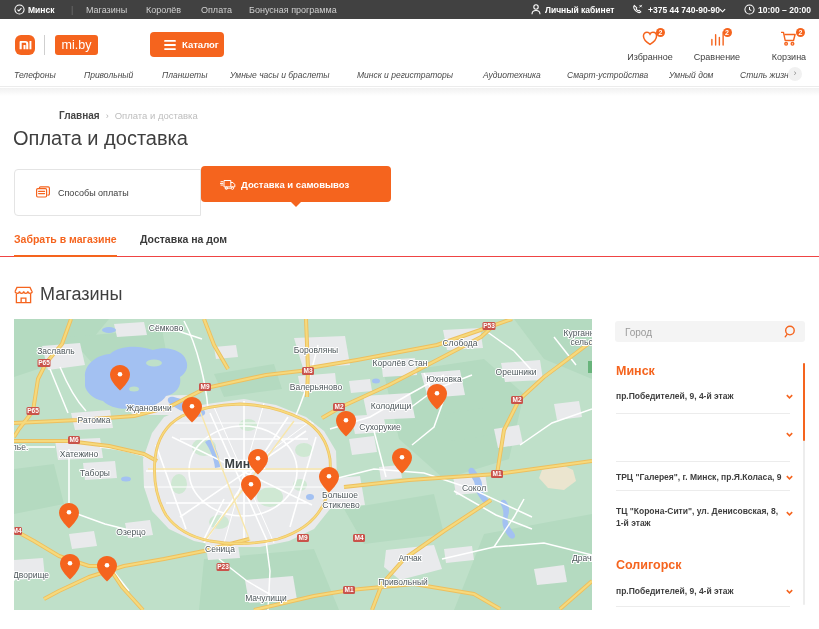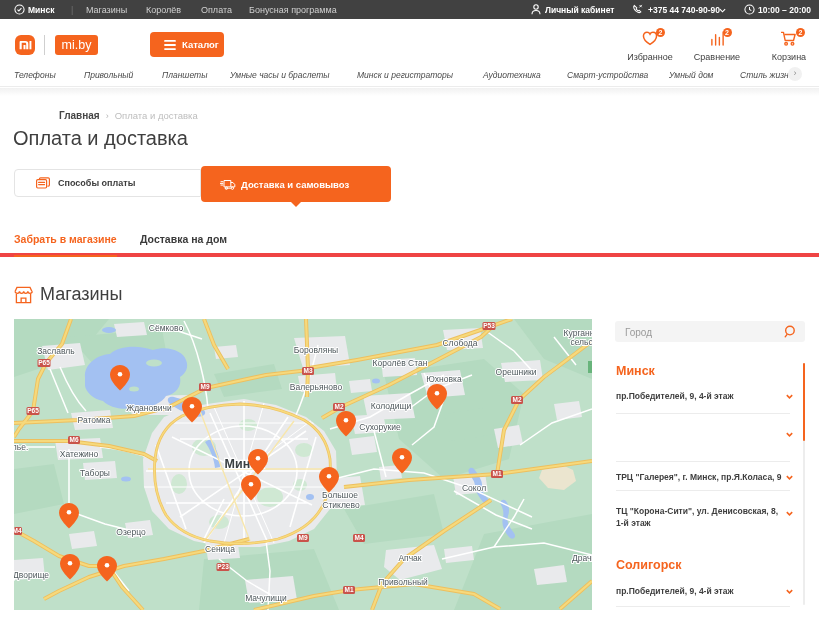--- a/index.html
+++ b/index.html
@@ -25,25 +25,25 @@
 .nav { position:absolute; left:0; top:62px; width:819px; height:25px; background:#fff; border-bottom:1px solid #ececec; font-size:8.5px; color:#4a4a4a;font-style:italic; }
 .nav span { position:absolute; top:8px; }
 .navshadow { position:absolute; left:0; top:88px; width:819px; height:8px; background:linear-gradient(#f1f1f1,#ffffff); }
 .navmore { position:absolute; left:788px; top:67px; width:14px; height:14px; border-radius:50%; background:#f1f1f1; color:#8f8f8f; text-align:center; line-height:13px; font-size:9px; }
 
 .crumbs { position:absolute; left:14px; top:110px; font-size:9.5px; color:#bdbdbd;padding-left:45px; }
 .crumbs b { color:#454545; font-weight:700; font-size:10px; }
 .crumbs .gt { color:#b5b5b5; margin:0 6px; font-size:9px; }
 h1 { position:absolute; left:13px; top:127px; font-size:20px; font-weight:400; color:#3f3f3f; }
 
-.tab1 { position:absolute; left:14px; top:169px; width:187px; height:28px; background:#fff; border:1px solid #e4e4e4; border-radius:4px 0 0 4px; display:flex; align-items:center; gap:8px; padding-left:21px; font-size:9px; font-weight:700; color:#3c3c3c; }
+.tab1 { position:absolute; left:14px; top:169px; width:187px; height:47px; background:#fff; border:1px solid #e4e4e4; border-radius:4px 0 0 4px; display:flex; align-items:center; gap:8px; padding-left:21px; font-size:9px; font-weight:400; color:#3c3c3c; }
 .tab2 { position:absolute; left:201px; top:166px; width:190px; height:36px; background:#f5641e; border-radius:4px; display:flex; align-items:center; gap:5px; padding-left:19px; font-size:9.5px; font-weight:700; color:#fff; }
 .tab2:after { content:""; position:absolute; left:50%; bottom:-5px; margin-left:-6px; border-left:6px solid transparent; border-right:6px solid transparent; border-top:6px solid #f5641e; }
 
-.subtabs { position:absolute; left:0; top:228px; width:819px; height:29px; border-bottom:4px solid #ef4444; font-size:10.5px; font-weight:700;padding-left:12px; }
+.subtabs { position:absolute; left:0; top:228px; width:819px; height:29px; border-bottom:1px solid #ef4444; font-size:10.5px; font-weight:700;padding-left:12px; }
 .st1 { position:absolute; left:14px; top:5px; color:#f5641e; padding-bottom:10px; border-bottom:2px solid #f5641e; }
 .st2 { position:absolute; left:140px; top:5px; color:#3a3a3a; }
 
 .shops { position:absolute; left:14px; top:284px; display:flex; align-items:center; gap:7px; font-size:18px; color:#3f3f3f; }
 
 .map { position:absolute; left:14px; top:319px; width:578px; height:291px; background:#bfe0c9; overflow:hidden; }
 
 .side { position:absolute; left:615px; top:319px; width:190px; height:291px; }
 .side * { position:absolute; }
 .citybox { left:0; top:2px; width:190px; height:21px; background:#f4f4f4; border-radius:3px; }

